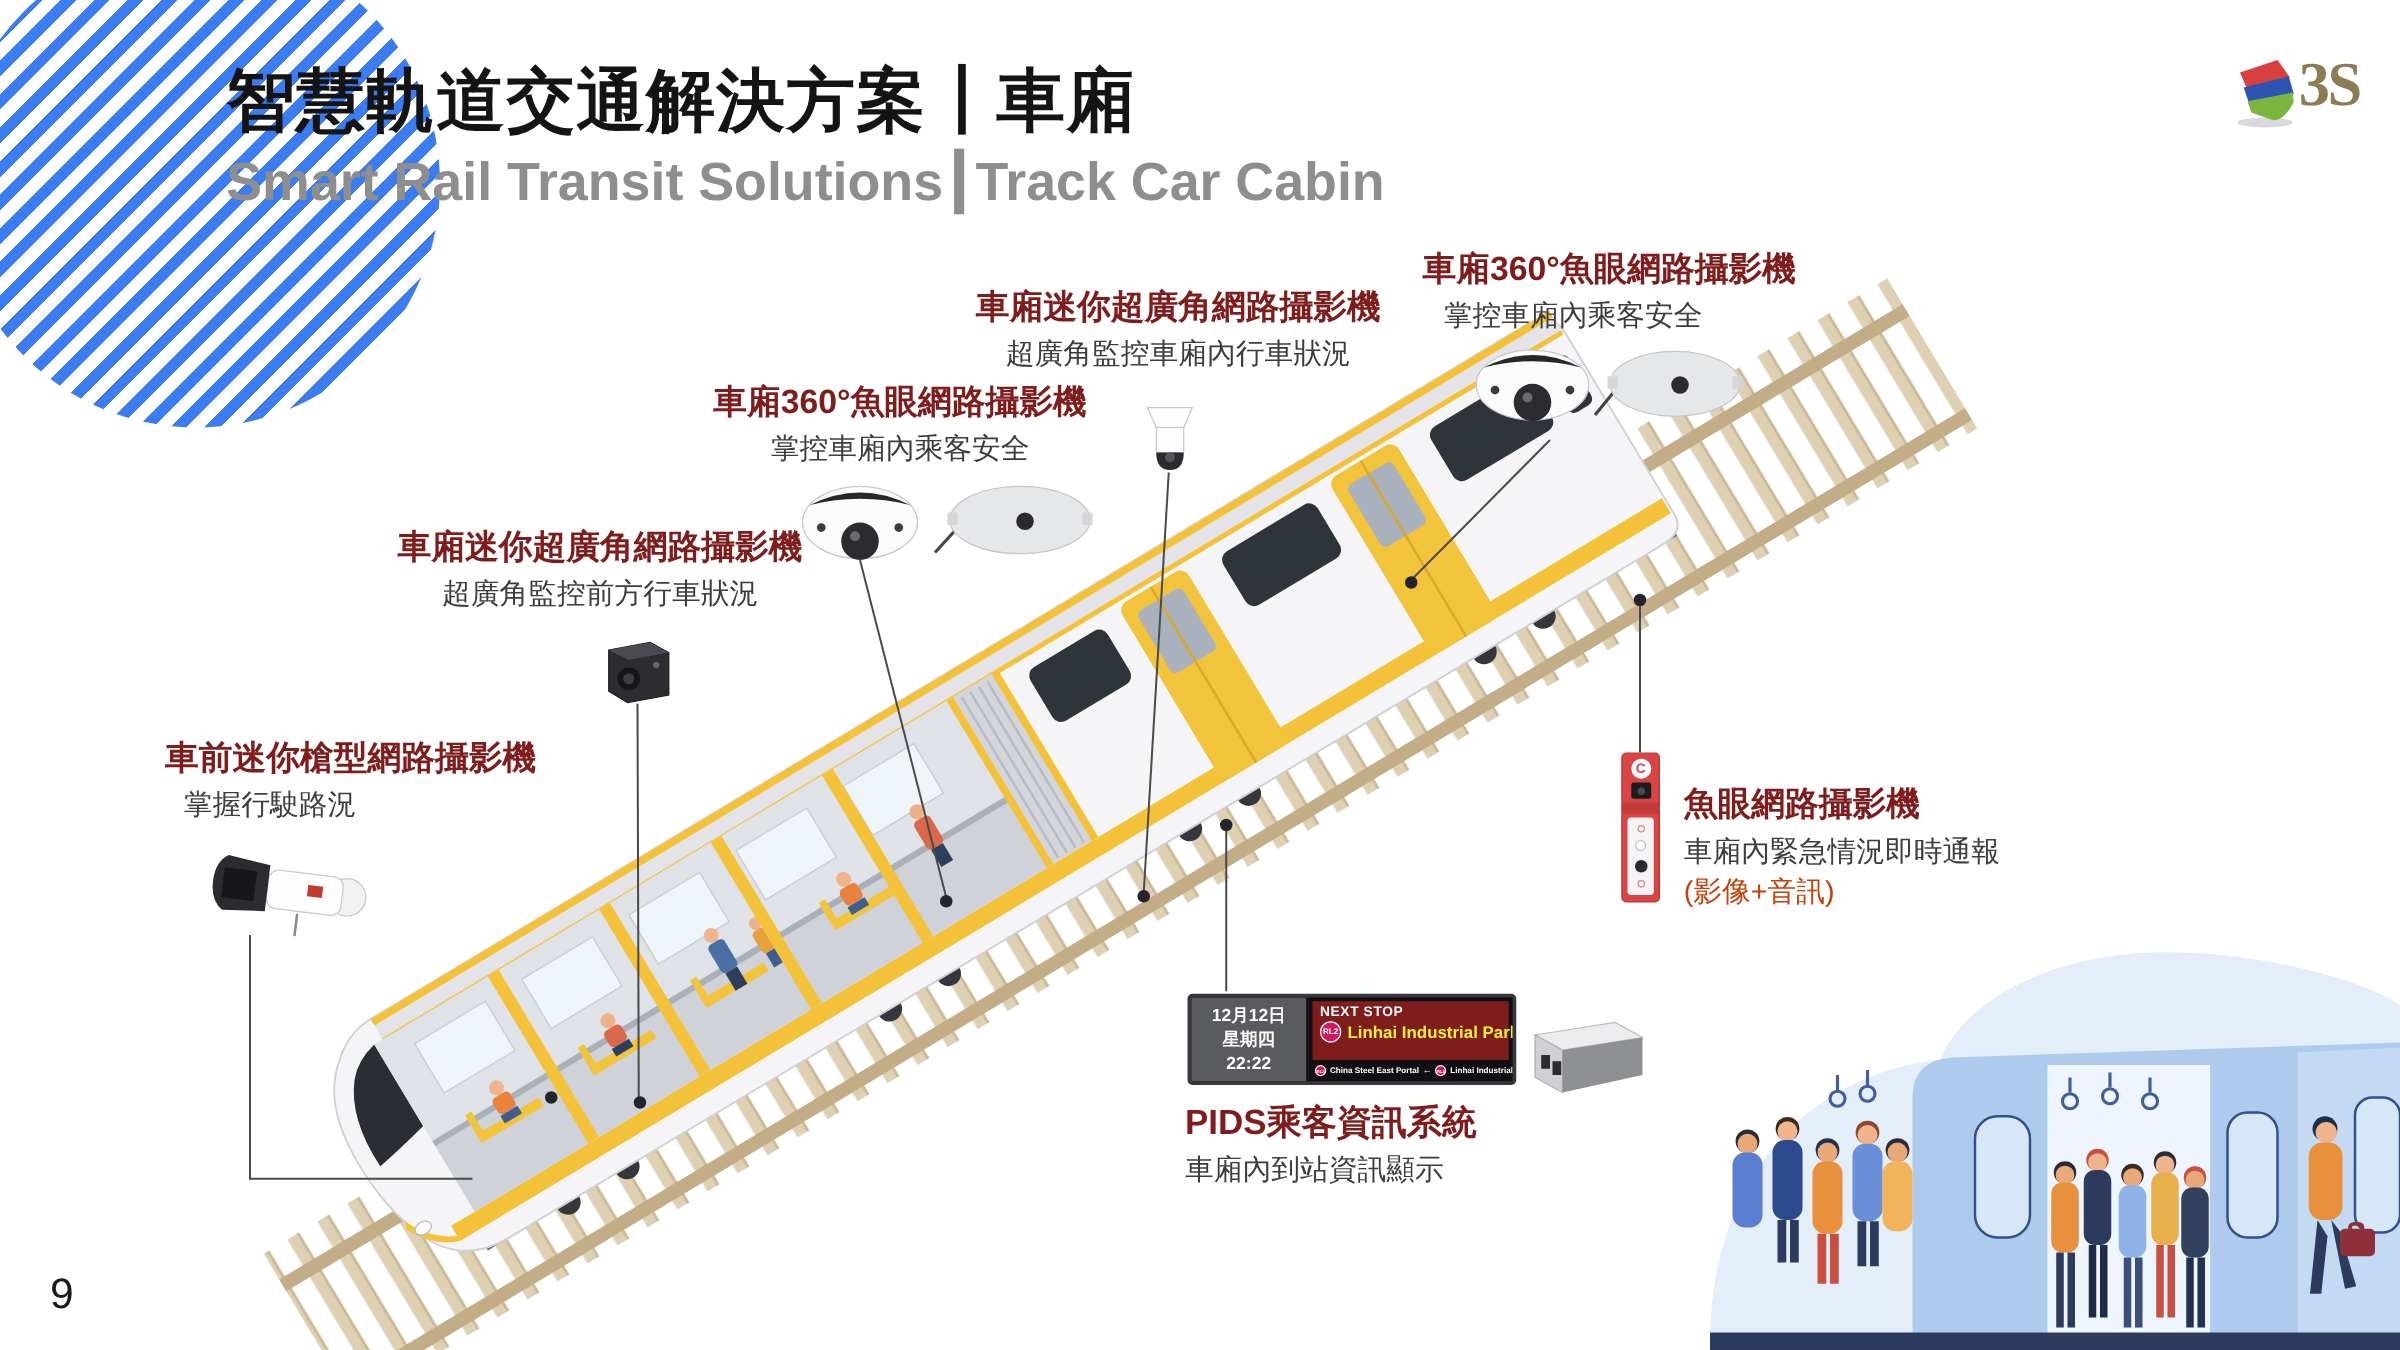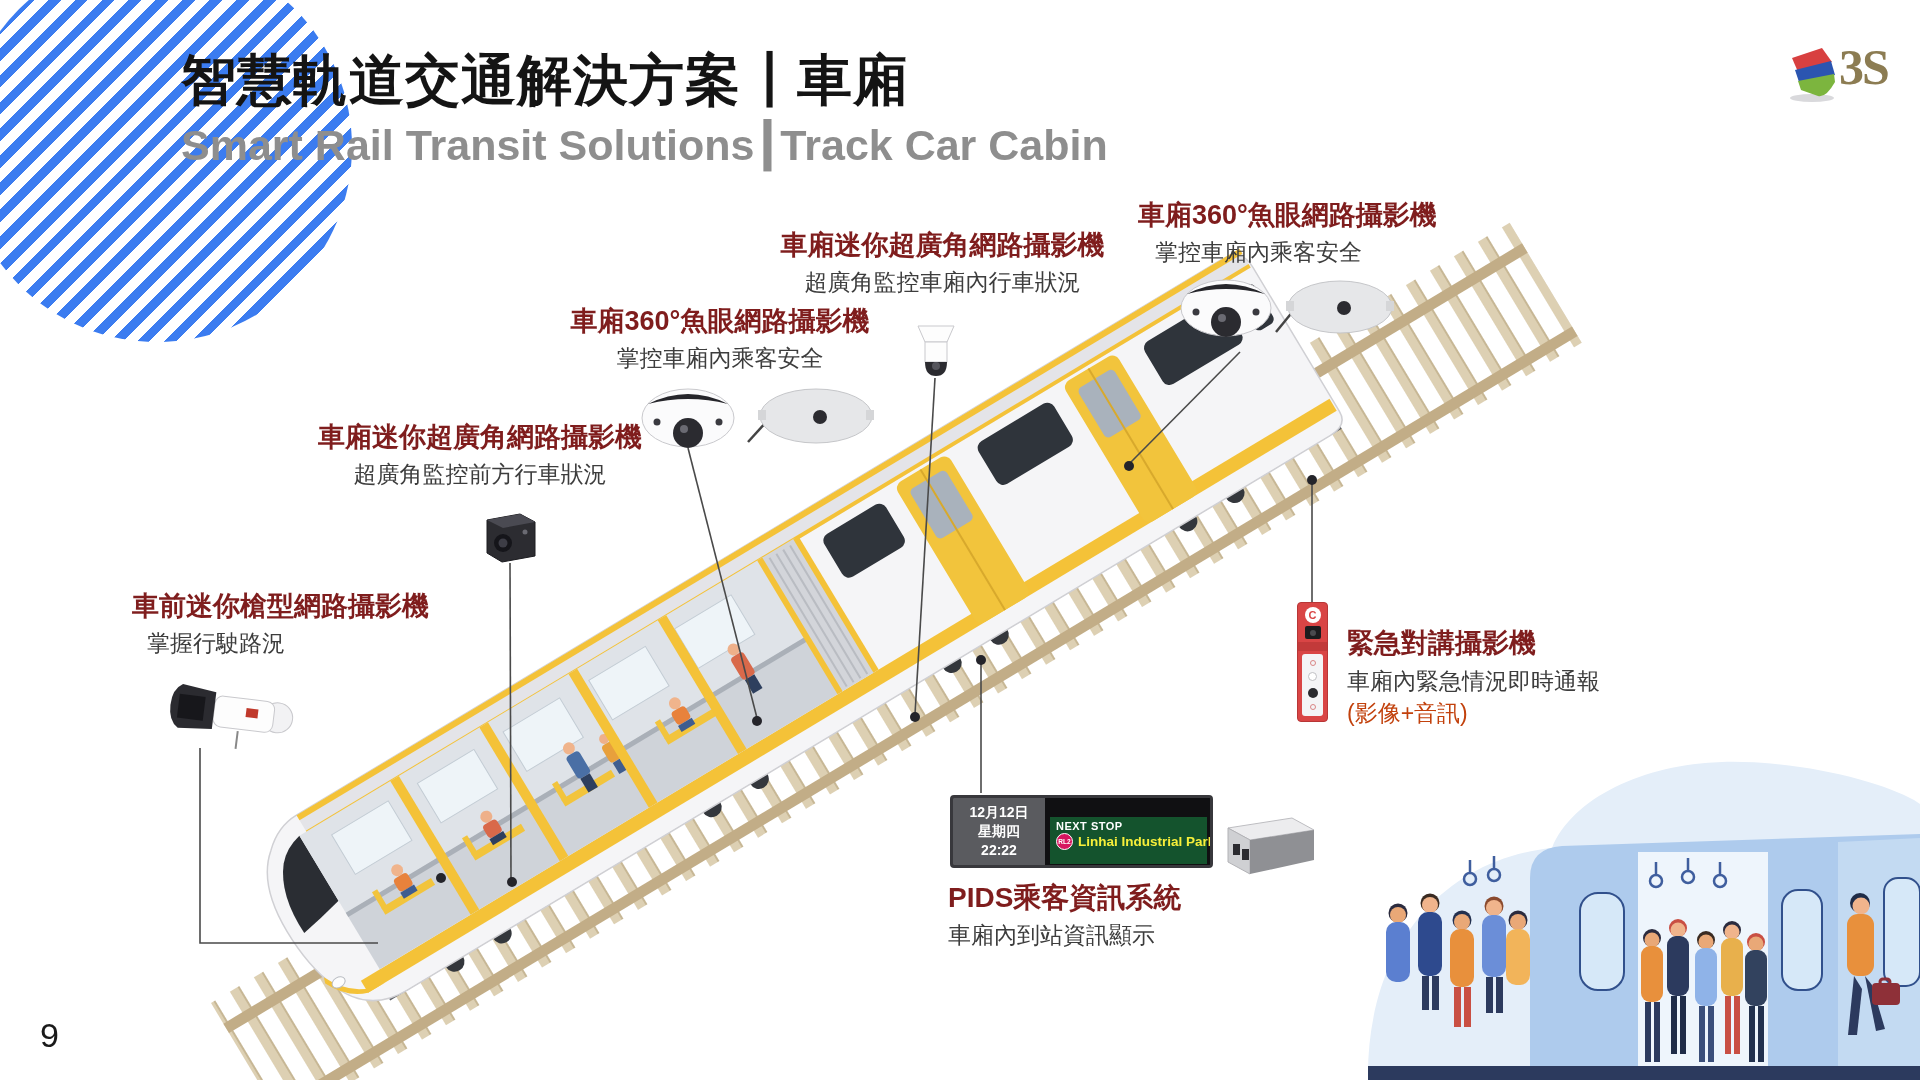--- a/index.html
+++ b/index.html
@@ -38,21 +38,21 @@
   #lbl-pids        { left:948px;  top:880px; width:320px; }
   #lbl-pids .label-title { font-size:28px; }
 
   
   .pids { position:absolute; left:950px; top:795px; width:263px; height:73px; display:flex;
           background:#101012; border:3px solid #38383c; border-radius:4px; box-sizing:border-box; overflow:hidden; }
   .pids-left { width:92px; background:#5a5b5f; color:#fff; font-weight:700; font-size:14px; display:flex;
                flex-direction:column; align-items:center; justify-content:center; line-height:1.35;
                border-right:2px solid #101012; }
   .pids-right { flex:1; display:flex; flex-direction:column; background:#101012; min-width:0; }
-  .pids-main { flex:1; background:#14532d; margin:19px 3px 2px 3px; padding:3px 6px 14px; }
+  .pids-main { flex:1; background:#7f1d1d; margin:3px 3px 2px 3px; padding:3px 6px 14px; }
   .pids-nextstop { color:#fff; font-size:11px; font-weight:700; letter-spacing:0.5px; }
   .pids-station-row { display:flex; align-items:center; gap:5px; margin-top:1px; }
   .pids-badge { width:17px; height:17px; border-radius:50%; background:#d6155f; color:#fff; font-size:6.5px;
                 font-weight:700; display:flex; align-items:center; justify-content:center; border:1px solid #fff;
                 box-sizing:border-box; flex:none; }
   .pids-station { color:#f7ef3a; font-size:13.5px; font-weight:700; white-space:nowrap; }
   .pids-route { height:15px; display:flex; align-items:center; gap:3px; padding:0 5px 2px; color:#fff;
                 font-size:6.5px; font-weight:700; white-space:nowrap; }
   .pids-badge.sm { width:9px; height:9px; font-size:3.5px; border-width:0.5px; }
   .pids-route .arr { font-size:7px; }
@@ -440,21 +440,21 @@
   </div>
   <div class="cam-label" id="lbl-front-wide">
     <div class="label-title">車廂迷你超廣角網路攝影機</div>
     <div class="label-desc">超廣角監控前方行車狀況</div>
   </div>
   <div class="cam-label" id="lbl-bullet">
     <div class="label-title">車前迷你槍型網路攝影機</div>
     <div class="label-desc">掌握行駛路況</div>
   </div>
   <div class="cam-label" id="lbl-intercom">
-    <div class="label-title">緊急對講攝影機</div>
+    <div class="label-title">魚眼網路攝影機</div>
     <div class="label-desc">車廂內緊急情況即時通報</div>
     <div class="label-desc2">(影像+音訊)</div>
   </div>
   <div class="cam-label" id="lbl-pids">
     <div class="label-title">PIDS乘客資訊系統</div>
     <div class="label-desc">車廂內到站資訊顯示</div>
   </div>
 
   <div class="pids">
     <div class="pids-left">

